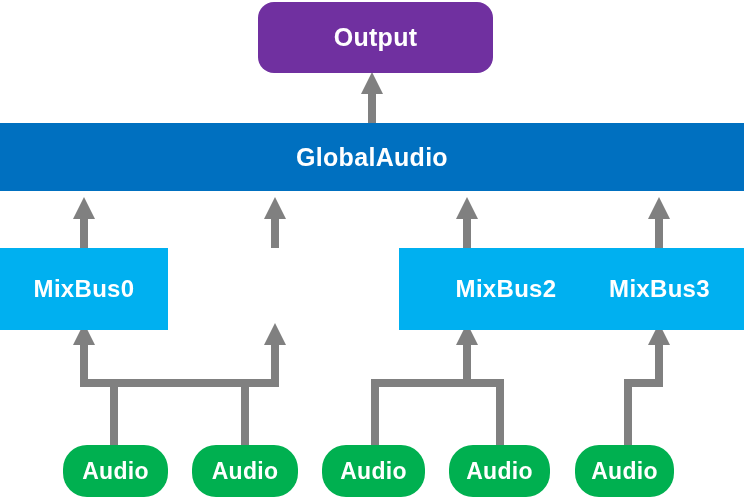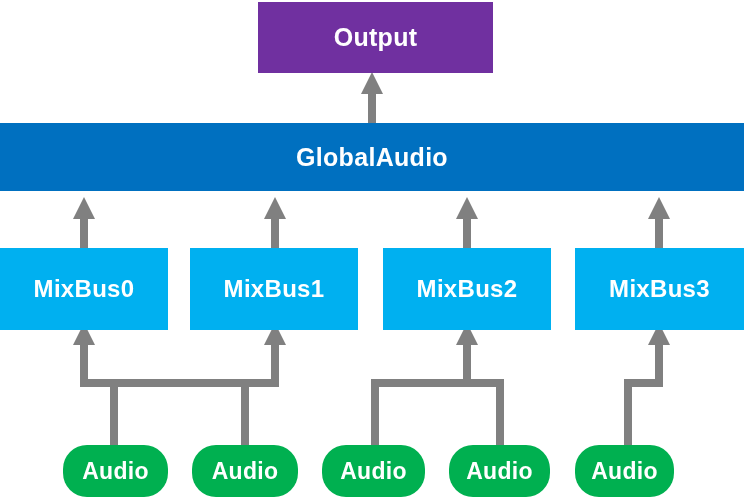--- a/index.html
+++ b/index.html
@@ -39,38 +39,38 @@
     align-items: center;
     justify-content: center;
     color: var(--label-text, #ffffff);
     font-weight: bold;
     letter-spacing: 0.3px;
     user-select: none;
   }
   .node-output {
     left: 258px; top: 2px;
     width: 235px; height: 71px;
-    border-radius: 0;
+    border-radius: 16px;
     background: var(--output-fill, #7030a0);
     font-size: 25px;
   }
   .node-global {
     left: 0; top: 123px;
     width: 744px; height: 68px;
     background: var(--global-audio-fill, #0070c0);
     font-size: 25px;
   }
   .node-mixbus {
     top: 248px; height: 82px;
     background: var(--mix-bus-fill, #00b0f0);
     font-size: 24px;
   }
   .mb0 { left: 0;     width: 168px; }
   .mb1 { left: 190px; width: 168px; }
-  .mb2 { left: 383px; width: 168px; }
+  .mb2 { left: 399px; width: 168px; padding-left: 23px; }
   .mb3 { left: 575px; width: 169px; }
   .node-audio {
     top: 445px; height: 52px;
     border-radius: 24px;
     background: var(--audio-fill, #00b050);
     font-size: 23px;
   }
   .a0 { left: 63px;  width: 105px; }
   .a1 { left: 192px; width: 106px; }
   .a2 { left: 322px; width: 103px; }
@@ -124,21 +124,20 @@
       <path class="wire" d="M628 445 V383 H659 V340"></path>
       <polygon class="head" points="648,345 670,345 659,323"></polygon>
     </g>
   </svg>
 
   <div class="node node-output">Output</div>
 
   <div class="node node-global">GlobalAudio</div>
 
   <div class="node node-mixbus mb0">MixBus0</div>
-  <div class="node node-mixbus mb1">MixBus1</div>
   <div class="node node-mixbus mb2">MixBus2</div>
   <div class="node node-mixbus mb3">MixBus3</div>
 
   <div class="node node-audio a0">Audio</div>
   <div class="node node-audio a1">Audio</div>
   <div class="node node-audio a2">Audio</div>
   <div class="node node-audio a3">Audio</div>
   <div class="node node-audio a4">Audio</div>
 
 </div>

